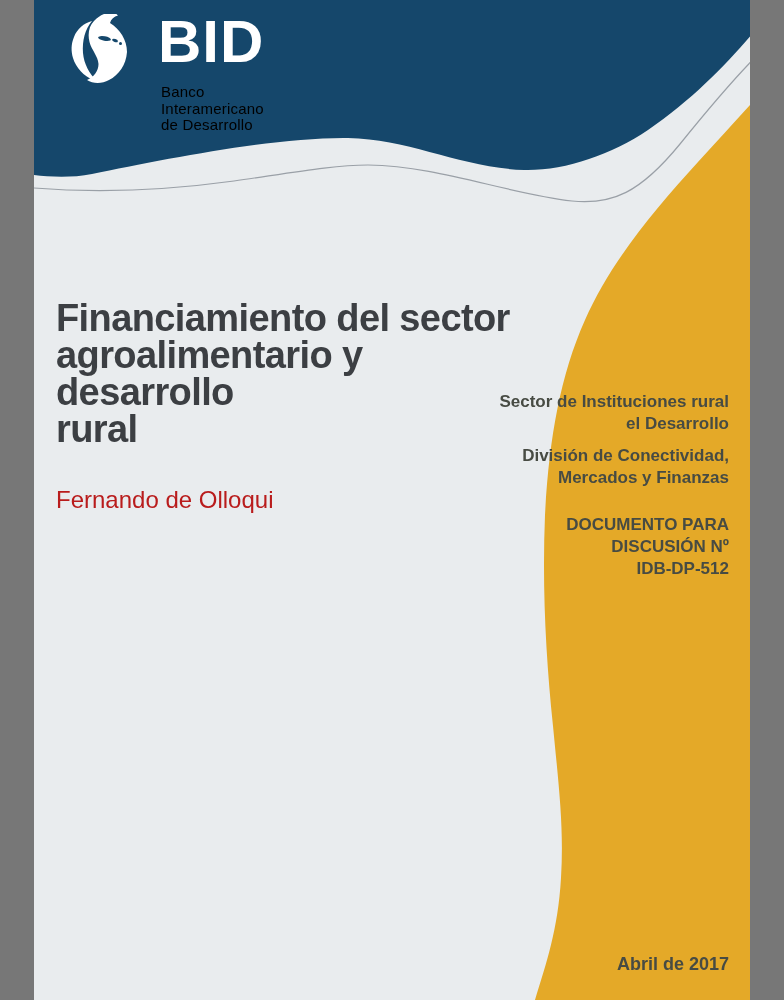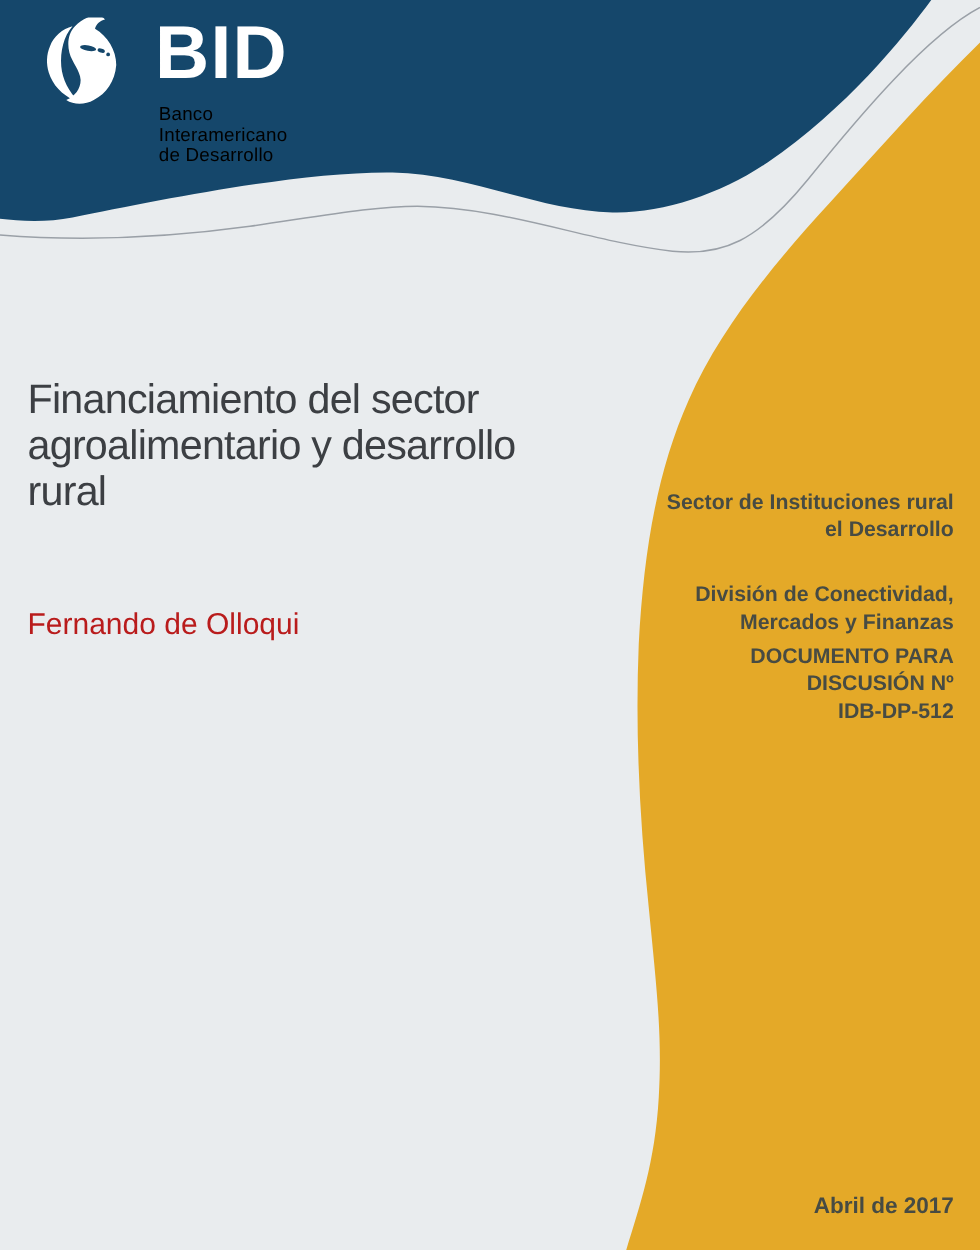--- a/index.html
+++ b/index.html
@@ -1,49 +1,49 @@
 <!DOCTYPE html>
 <html><head>
 <meta charset="utf-8">
 <style>
   html,body{margin:0;padding:0;background:#777;}
   .page{
     position:relative;
-    width:784px;height:1000px;
+    width:716px;height:1000px;
     overflow:hidden;
     font-family:"Liberation Sans", sans-serif;
     margin:0 auto;
   }
   .bg-shapes{position:absolute;inset:0;width:784px;height:1000px;display:block;}
   .logo{position:absolute;left:0;top:0;}
   .globe{position:absolute;left:37px;top:14px;width:70px;height:72px;}
   .acronym{
     position:absolute;left:124px;top:14px;
     font-size:60px;font-weight:700;line-height:56px;letter-spacing:1px;
   }
   .logo-name{
     position:absolute;left:127px;top:84px;
     font-size:15px;line-height:16.5px;letter-spacing:.2px;font-weight:400;
   }
   .doc-title{
     position:absolute;left:22px;top:300px;width:480px;
-    font-size:33px;font-weight:400;line-height:37px;letter-spacing:-0.6px;
+    font-size:38px;font-weight:700;line-height:37px;letter-spacing:-0.6px;
     margin:0;
   }
   .authors{
     position:absolute;left:22px;top:485px;
     font-size:24px;font-weight:400;line-height:29px;
   }
   .panel{
     position:absolute;right:21px;top:0;width:300px;
     text-align:right;font-weight:700;font-size:17px;line-height:22px;
   }
   .panel-block{position:absolute;right:0;width:300px;}
   .block-sector{top:391px;}
-  .block-division{top:465px;}
+  .block-division{top:445px;}
   .block-doc{top:514px;}
   .date{
     position:absolute;right:21px;top:954px;
     font-size:18px;font-weight:700;text-align:left;
   }
 </style>
 </head>
 <body>
 
 <div class="page" style="background: rgb(233, 236, 238);">

